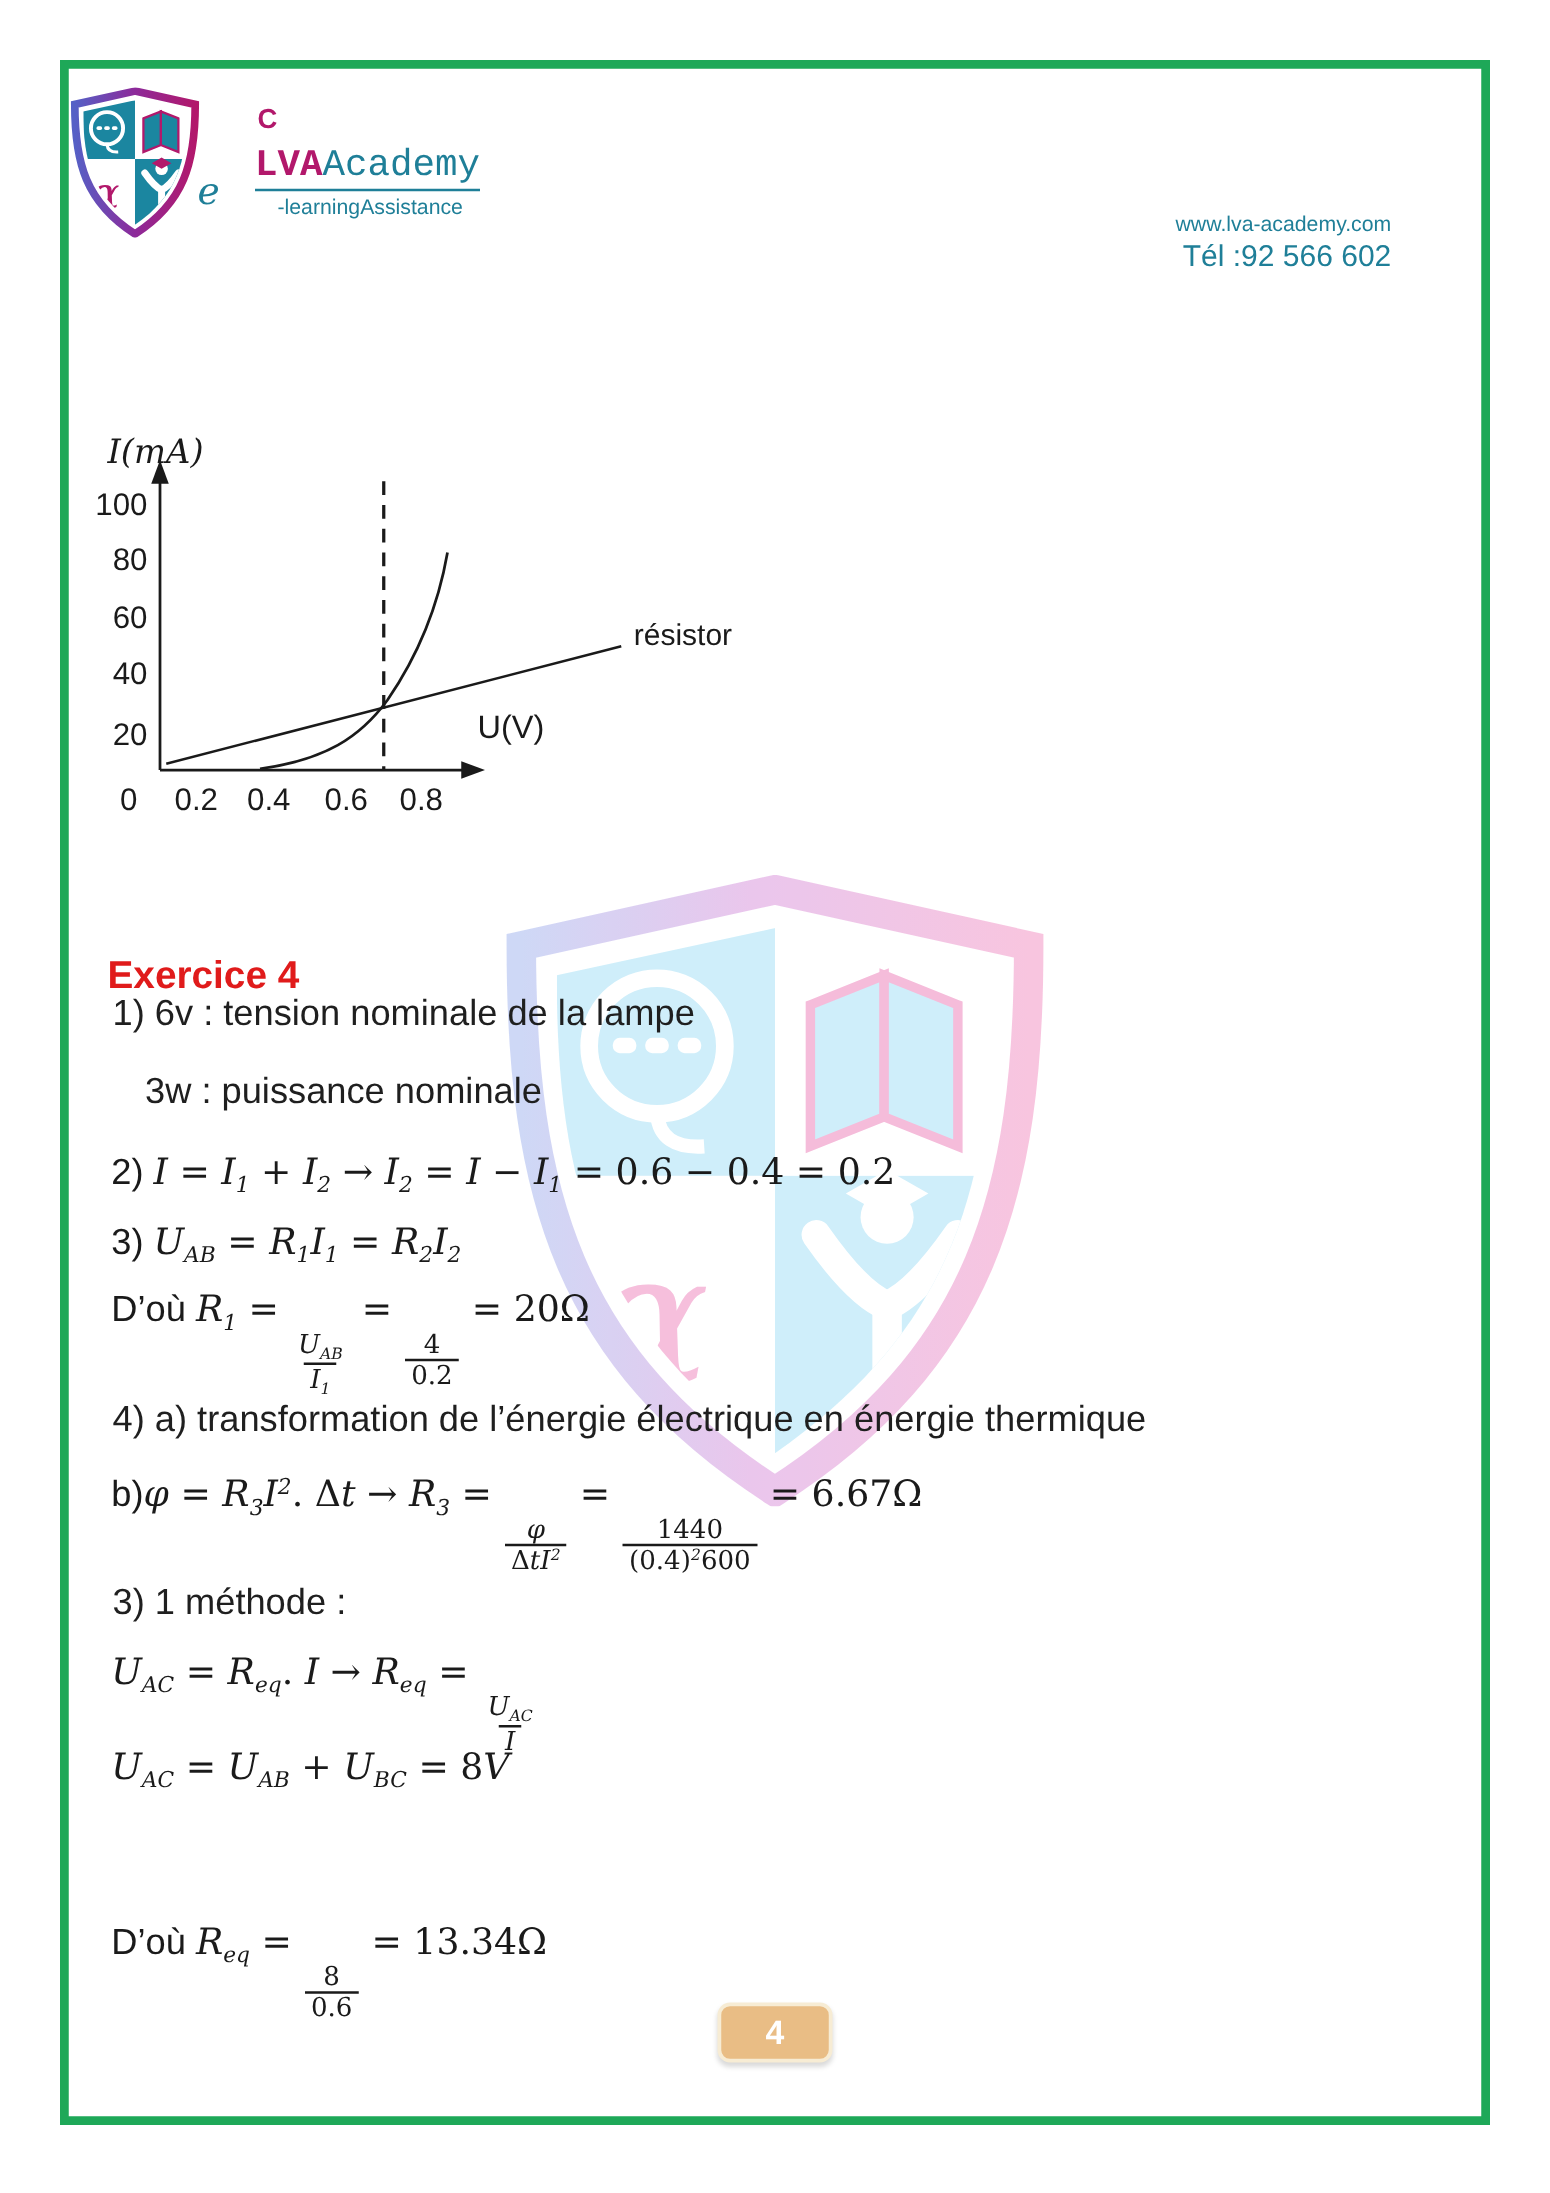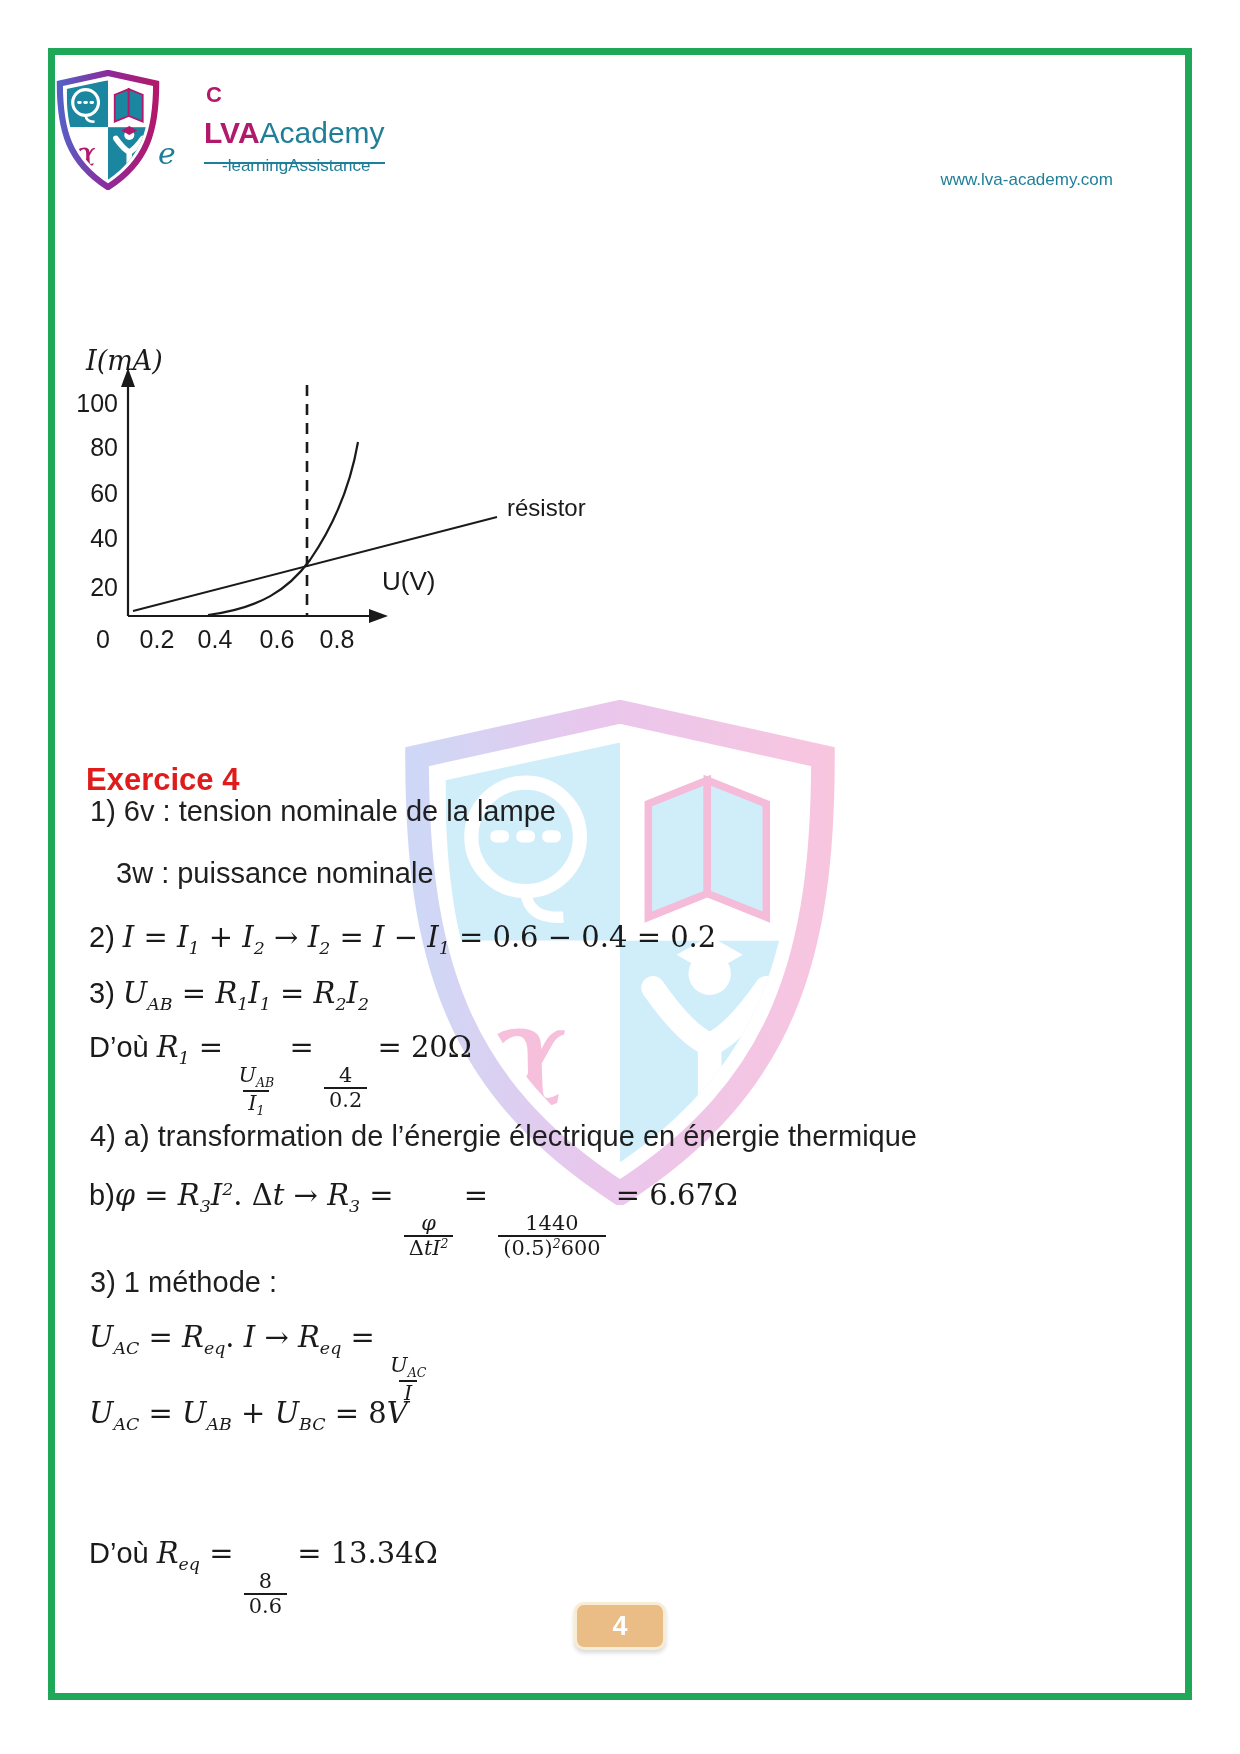--- a/index.html
+++ b/index.html
@@ -6,21 +6,21 @@
   .page{position:relative;width:1240px;height:1754px;background:#ffffff;overflow:hidden;
         font-family:"Liberation Sans",sans-serif;color:#1f1f1f;}
   .frame{position:absolute;left:48px;top:48px;width:1144px;height:1652px;
          border:7px solid #1ea858;box-sizing:border-box;}
   
   .logo-svg{position:absolute;left:52px;top:70px;}
   .logo-e{position:absolute;left:158px;top:136px;font-family:"DejaVu Serif",serif;
           font-style:italic;font-size:30px;color:#1f7f98;}
   .logo-c{position:absolute;left:206px;top:82px;font-weight:bold;font-size:22px;color:#b2186b;}
   .brand{position:absolute;left:204px;top:116px;font-size:30px;
-         border-bottom:2px solid #1f7f98;padding-bottom:12px;}
+         border-bottom:2px solid #1f7f98;padding-bottom:1px;font-family:Liberation Mono, monospace;}
   .brand .b1{color:#b2186b;font-weight:bold;}
   .brand .b2{color:#1f7f98;}
   .tagline{position:absolute;left:222px;top:156px;font-size:17px;color:#1f7f98;}
   .contact{position:absolute;left:700px;top:170px;width:413px;text-align:right;color:#1f7f98;}
   .contact .web{font-size:17px;}
   .contact .tel{font-size:24px;margin-top:2px;}
   
   .chart{position:absolute;left:70px;top:330px;}
   .chart text{font-family:"Liberation Sans",sans-serif;fill:#1a1a1a;}
   .chart .ylab{font-family:"DejaVu Serif",serif;font-style:italic;font-size:27px;}
@@ -138,20 +138,21 @@
 
   <div class="logo-e">e</div>
   <div class="logo-c">C</div>
   <div class="brand">
     <span class="b1">LVA</span><span class="b2">Academy</span>
   </div>
   <div class="tagline">-learningAssistance</div>
 
   <div class="contact">
     <div class="web">www.lva-academy.com</div>
+    <div class="tel">Tél :92 566 602</div>
   </div>
 
   <svg class="chart" width="520" height="335" viewBox="0 0 520 335">
     <text class="ylab" x="16" y="40">I(mA)</text>
 
     <line x1="58" y1="286" x2="58" y2="48" stroke="#1a1a1a" stroke-width="2.2"></line>
     <polygon points="58,38 51,57 65,57" fill="#1a1a1a"></polygon>
 
     <line x1="58" y1="286" x2="306" y2="286" stroke="#1a1a1a" stroke-width="2.2"></line>
     <polygon points="318,286 299,279 299,293" fill="#1a1a1a"></polygon>
@@ -192,21 +193,21 @@
         <span class="den"><span class="txt">0.2</span></span>
       </span><span class="txt"> = 20Ω</span></div>
 
   <div class="t-line" style="left:90px;top:1120px;">4) a) transformation de l’énergie électrique en énergie thermique</div>
 
   <div class="t-line math" style="left:89px;top:1178px;"><span class="up">b)</span><span class="var">φ</span><span class="txt"> = </span><span class="var">R</span><span class="sub">3</span><span class="var">I</span><span class="sup">2</span><span class="txt">. Δ</span><span class="var">t</span><span class="txt"> → </span><span class="var">R</span><span class="sub">3</span><span class="txt"> = </span><span class="frac">
         <span class="num"><span class="var">φ</span></span>
         <span class="den"><span class="txt">Δ</span><span class="var">t</span><span class="var">I</span><span class="sup">2</span></span>
       </span><span class="txt"> = </span><span class="frac">
         <span class="num"><span class="txt">1440</span></span>
-        <span class="den"><span class="txt">(0.5)</span><span class="sup">2</span><span class="txt">600</span></span>
+        <span class="den"><span class="txt">(0.4)</span><span class="sup">2</span><span class="txt">600</span></span>
       </span><span class="txt"> = 6.67Ω</span></div>
 
   <div class="t-line" style="left:90px;top:1266px;">3) 1 méthode :</div>
 
   <div class="t-line math" style="left:89px;top:1320px;"><span class="var">U</span><span class="sub">AC</span><span class="txt"> = </span><span class="var">R</span><span class="sub">eq</span><span class="txt">. </span><span class="var">I</span><span class="txt"> → </span><span class="var">R</span><span class="sub">eq</span><span class="txt"> = </span><span class="frac">
         <span class="num"><span class="var">U</span><span class="sub">AC</span></span>
         <span class="den"><span class="var">I</span></span>
       </span></div>
   <div class="t-line math" style="left:89px;top:1396px;"><span class="var">U</span><span class="sub">AC</span><span class="txt"> = </span><span class="var">U</span><span class="sub">AB</span><span class="txt"> + </span><span class="var">U</span><span class="sub">BC</span><span class="txt"> = 8</span><span class="var">V</span></div>
   <div class="t-line math" style="left:89px;top:1536px;"><span class="up">D’où </span><span class="var">R</span><span class="sub">eq</span><span class="txt"> = </span><span class="frac">

